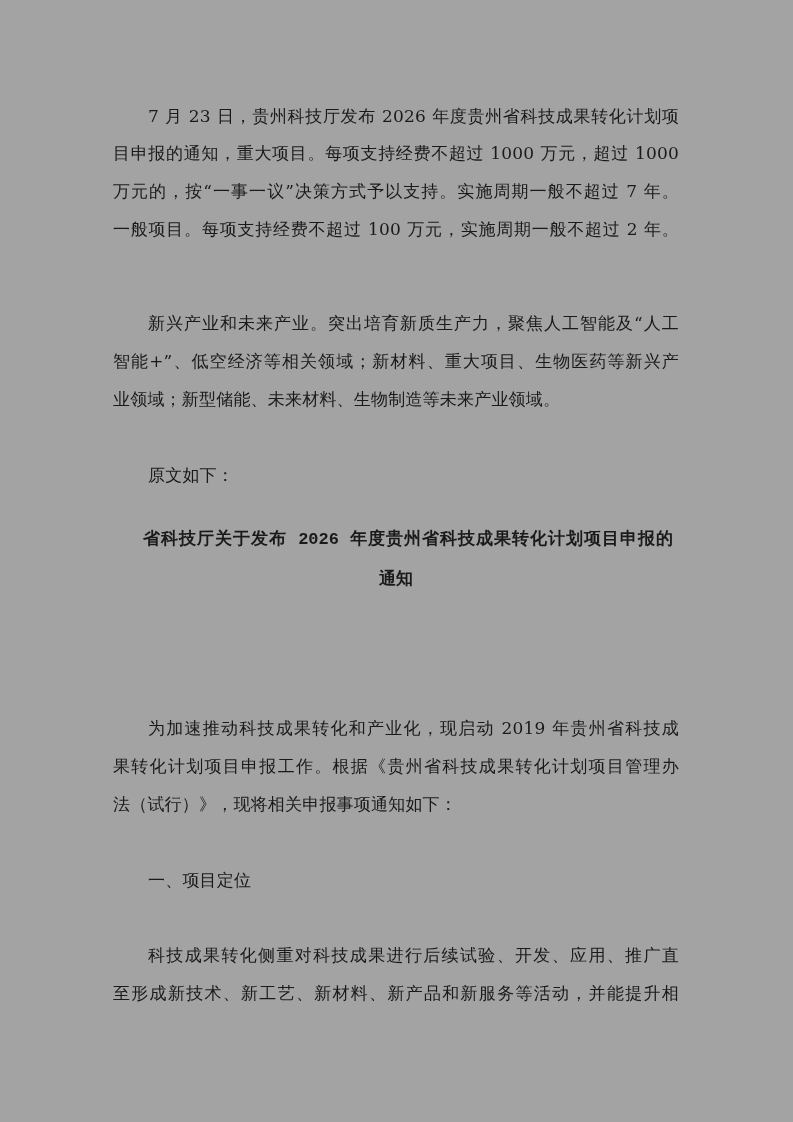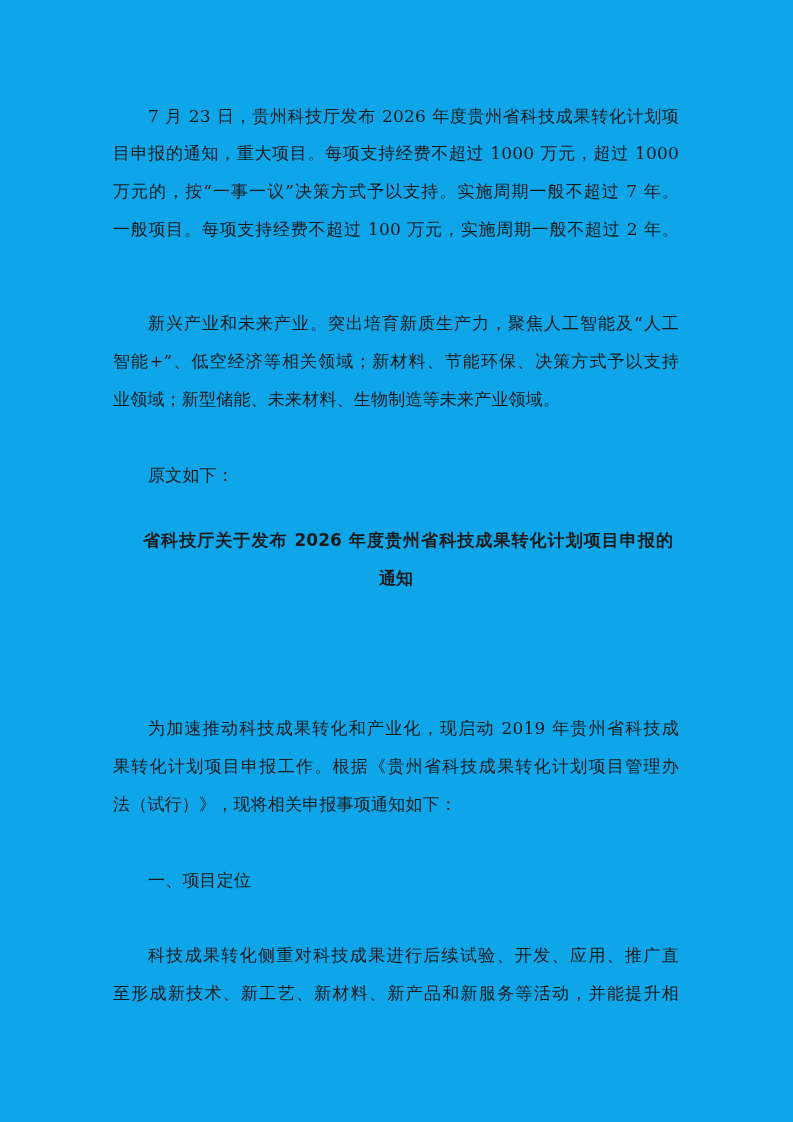--- a/index.html
+++ b/index.html
@@ -14,21 +14,21 @@
       overflow: hidden;
       font-family: "DejaVu Serif", "Liberation Serif", serif;
       color: #1a1a1a;
     }
     .page {
       position: absolute;
       left: 0;
       top: 0;
       width: 793px;
       height: 1122px;
-      background: #0ea5e9;
+      background: #a3a3a3;
     }
     .line {
       position: absolute;
       left: 113px;
       width: 566px;
       font-size: 17px;
       line-height: 22px;
       height: 22px;
       white-space: nowrap;
       letter-spacing: 0.2px;
@@ -51,37 +51,38 @@
       font-size: 17px;
       text-align: center;
       text-align-last: center;
       letter-spacing: 0;
     }
     .line.heading.first {
       left: 143px;
       width: 530px;
       text-align: justify;
       text-align-last: justify;
+      font-family: Liberation Mono, monospace;
     }
   </style>
 </head>
 <body>
 
 <div class="page">
 
   <div>
     <div class="line indent" style="top:105px;">7 月 23 日，贵州科技厅发布 2026 年度贵州省科技成果转化计划项</div>
     <div class="line" style="top:142px;">目申报的通知，重大项目。每项支持经费不超过 1000 万元，超过 1000</div>
     <div class="line" style="top:180px;">万元的，按“一事一议”决策方式予以支持。实施周期一般不超过 7 年。</div>
     <div class="line" style="top:218px;">一般项目。每项支持经费不超过 100 万元，实施周期一般不超过 2 年。</div>
   </div>
 
   <div>
     <div class="line indent" style="top:312px;">新兴产业和未来产业。突出培育新质生产力，聚焦人工智能及“人工</div>
-    <div class="line" style="top:350px;">智能+”、低空经济等相关领域；新材料、节能环保、决策方式予以支持</div>
+    <div class="line" style="top:350px;">智能+”、低空经济等相关领域；新材料、重大项目、生物医药等新兴产</div>
     <div class="line last" style="top:388px;">业领域；新型储能、未来材料、生物制造等未来产业领域。</div>
   </div>
 
   <div class="line indent last" style="top:464px;">原文如下：</div>
 
   <div>
     <div class="line heading first" style="top:529px;">省科技厅关于发布 2026 年度贵州省科技成果转化计划项目申报的</div>
     <div class="line heading" style="top:567px;">通知</div>
   </div>
 

